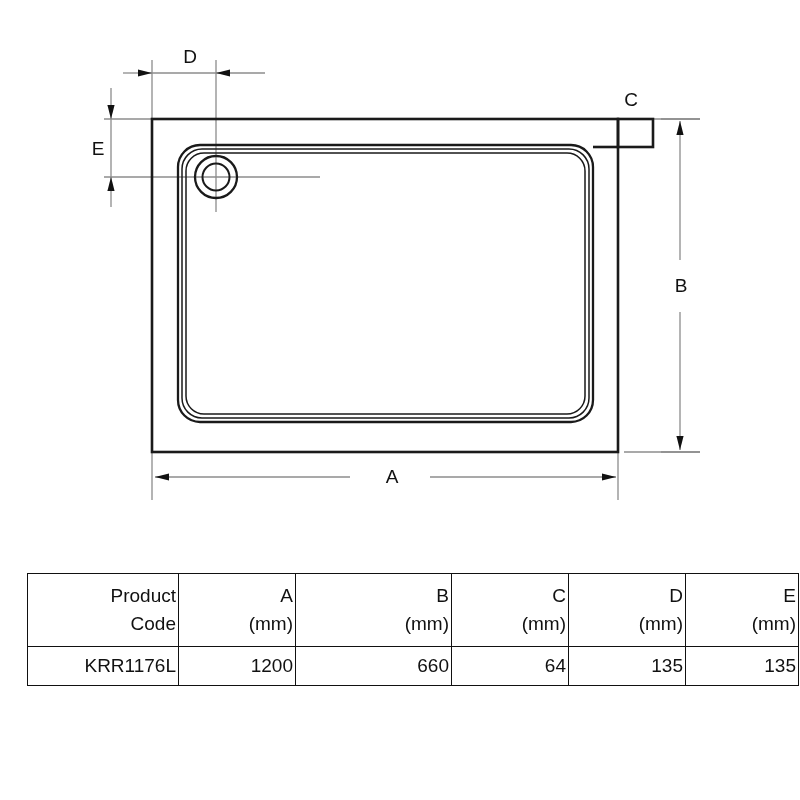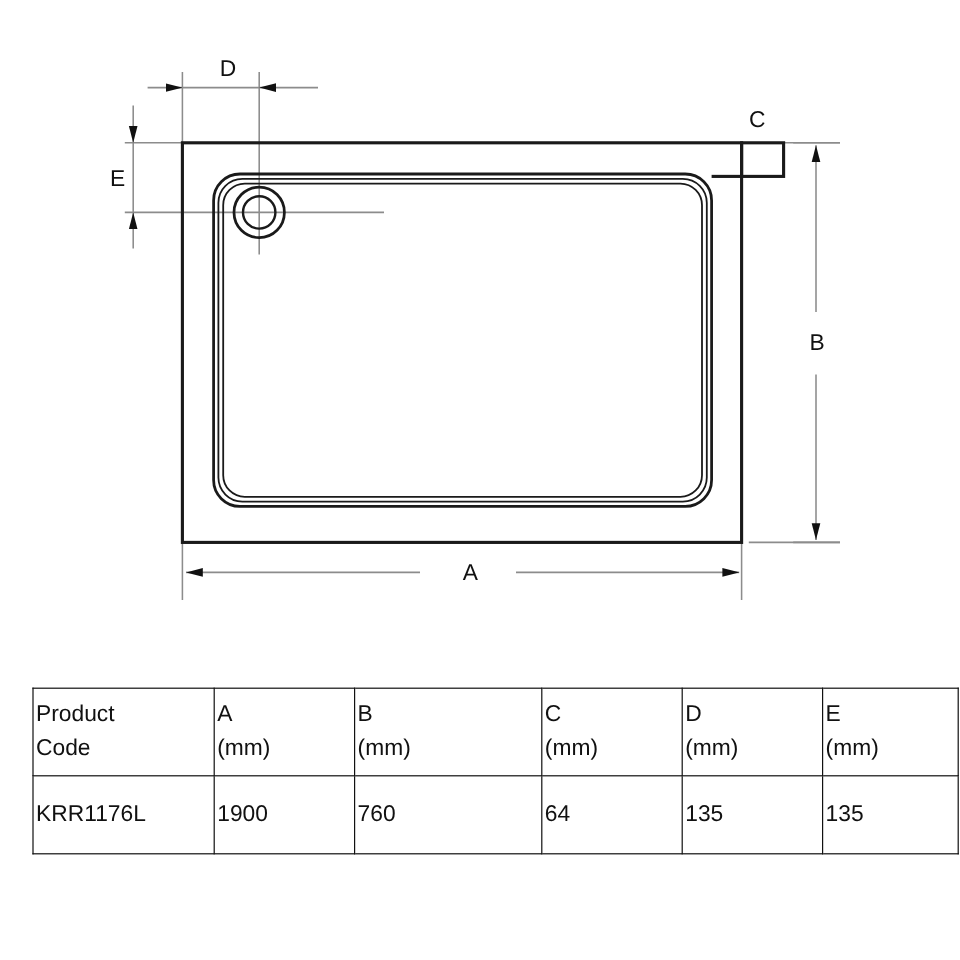--- a/index.html
+++ b/index.html
@@ -43,36 +43,36 @@
     width: 741px;
   }
   table.spec {
     border-collapse: collapse;
     width: 741px;
     table-layout: fixed;
   }
   table.spec th,
   table.spec td {
     border: 1.6px solid #111111;
-    text-align: left;
+    text-align: right;
     vertical-align: middle;
     font-family: "Liberation Sans", sans-serif;
     color: #111111;
     font-weight: normal;
   }
   table.spec thead th {
     height: 68px;
     font-size: 19px;
     line-height: 1.45;
     padding: 2px 2px;
   }
   table.spec tbody td {
     height: 36px;
     font-size: 19px;
-    padding: 14px 2px;
+    padding: 1px 2px;
   }
   .hdr-line1 { display: block; }
   .hdr-line2 { display: block; }
   .col-code  { width: 146px; }
   .col-a     { width: 112px; }
   .col-b     { width: 151px; }
   .col-c     { width: 112px; }
   .col-d     { width: 112px; }
   .col-e     { width: 108px; }
 </style>
@@ -190,22 +190,22 @@
           </th>
           <th class="col-e">
             <span class="hdr-line1">E</span>
             <span class="hdr-line2">(mm)</span>
           </th>
         </tr>
       </thead>
       <tbody>
         <tr>
           <td>KRR1176L</td>
-          <td>1900</td>
-          <td>760</td>
+          <td>1200</td>
+          <td>660</td>
           <td>64</td>
           <td>135</td>
           <td>135</td>
         </tr>
       </tbody>
     </table>
   </div>
 
 </div>
 

